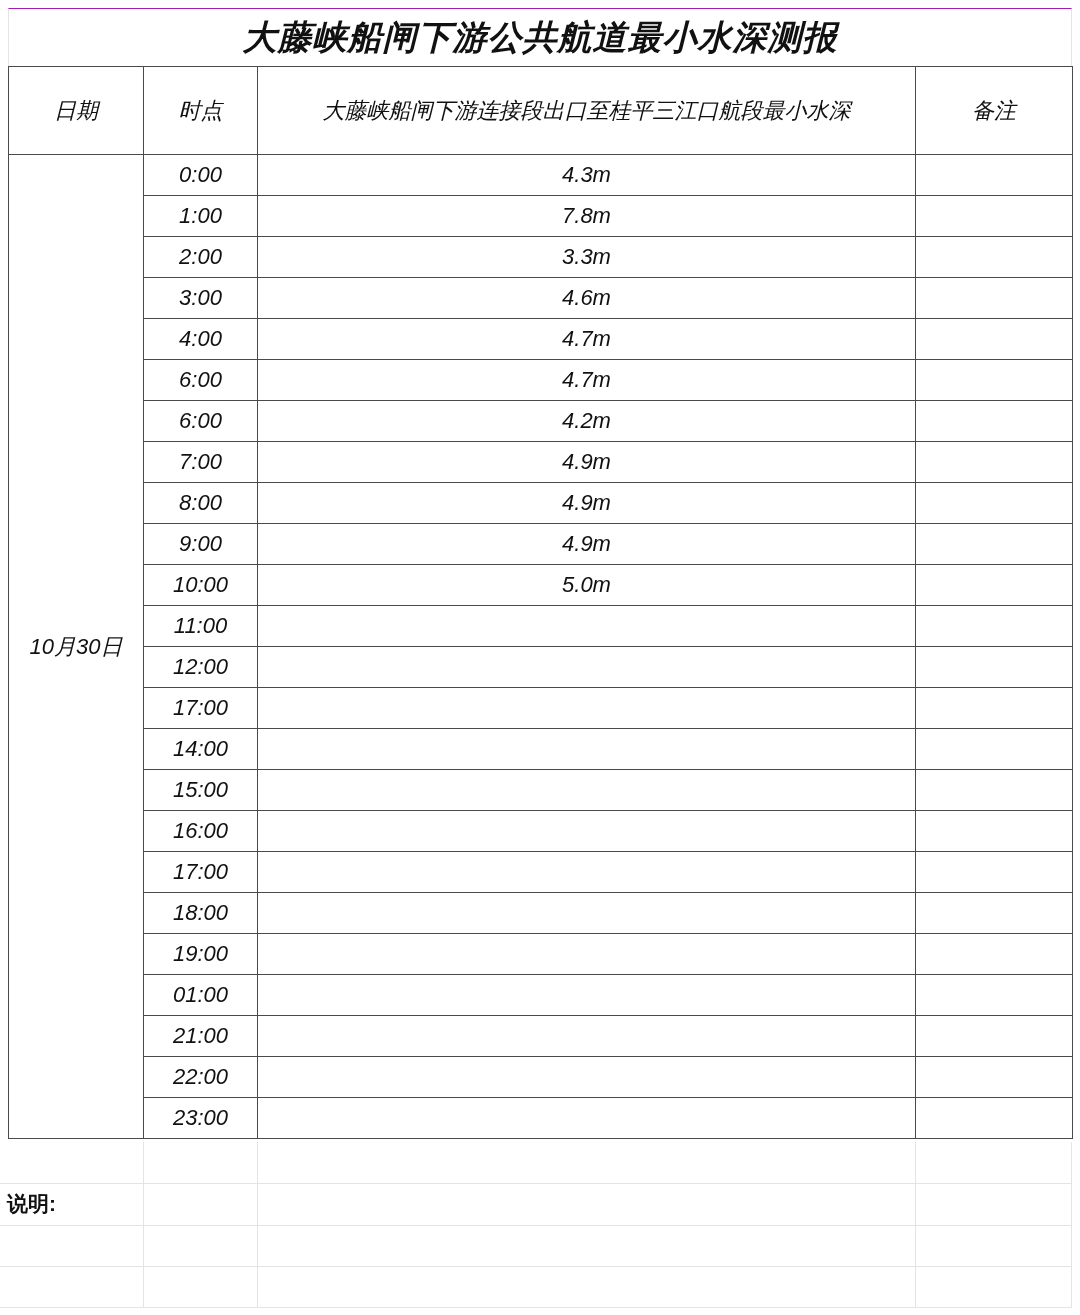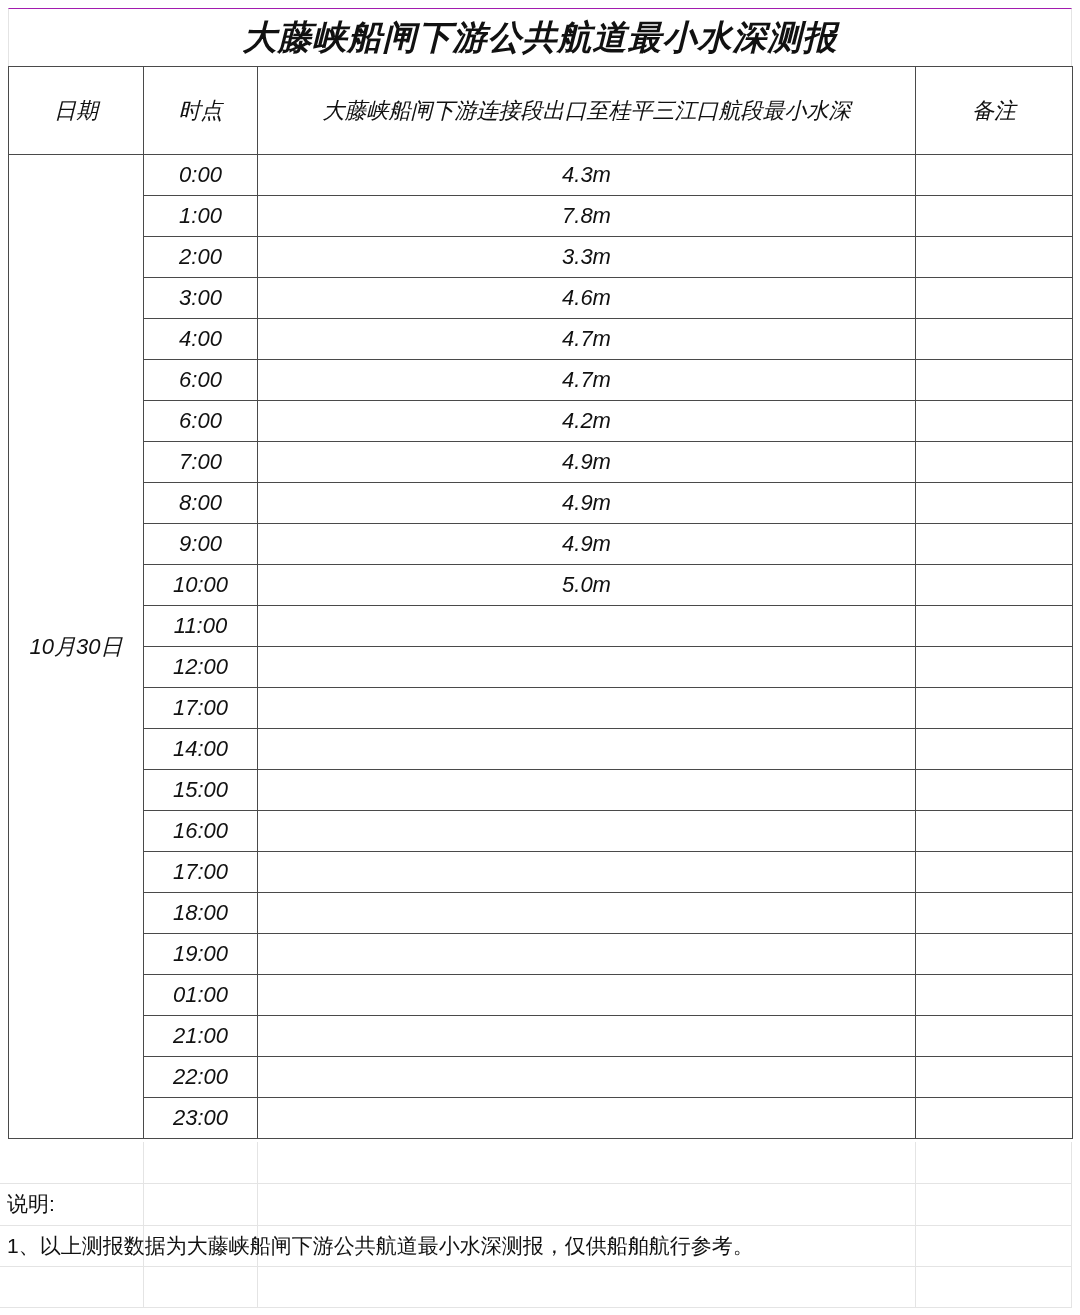--- a/index.html
+++ b/index.html
@@ -64,20 +64,21 @@
   col.c-time   { width: 114px; }
   col.c-depth  { width: 658px; }
   col.c-remark { width: 157px; }
   
   .bottom {
     position: absolute;
     left: 0;
     top: 1142px;
     width: 992px;
     height: 166px;
+    font-weight: bold;
   }
   .vline {
     position: absolute;
     top: 0;
     width: 1px;
     height: 165px;
     background: #e4e4e4;
   }
   .hline {
     position: absolute;
@@ -249,16 +250,15 @@
     <div class="vline" style="left:143px"></div>
     <div class="vline" style="left:257px"></div>
     <div class="vline" style="left:915px"></div>
     <div class="vline" style="left:1071px"></div>
     <div class="hline" style="top:41px"></div>
     <div class="hline" style="top:83px"></div>
     <div class="hline" style="top:124px"></div>
     <div class="hline" style="top:165px"></div>
 
     <div class="note-row" style="top:41px;height:42px">说明:</div>
-    <div class="note-row" style="top:83px;height:41px">1、以上测报数据为大藤峡船闸下游公共航道最小水深测报，仅供船舶航行参考。</div>
   </div>
 
 </div>
 
 </body></html>

